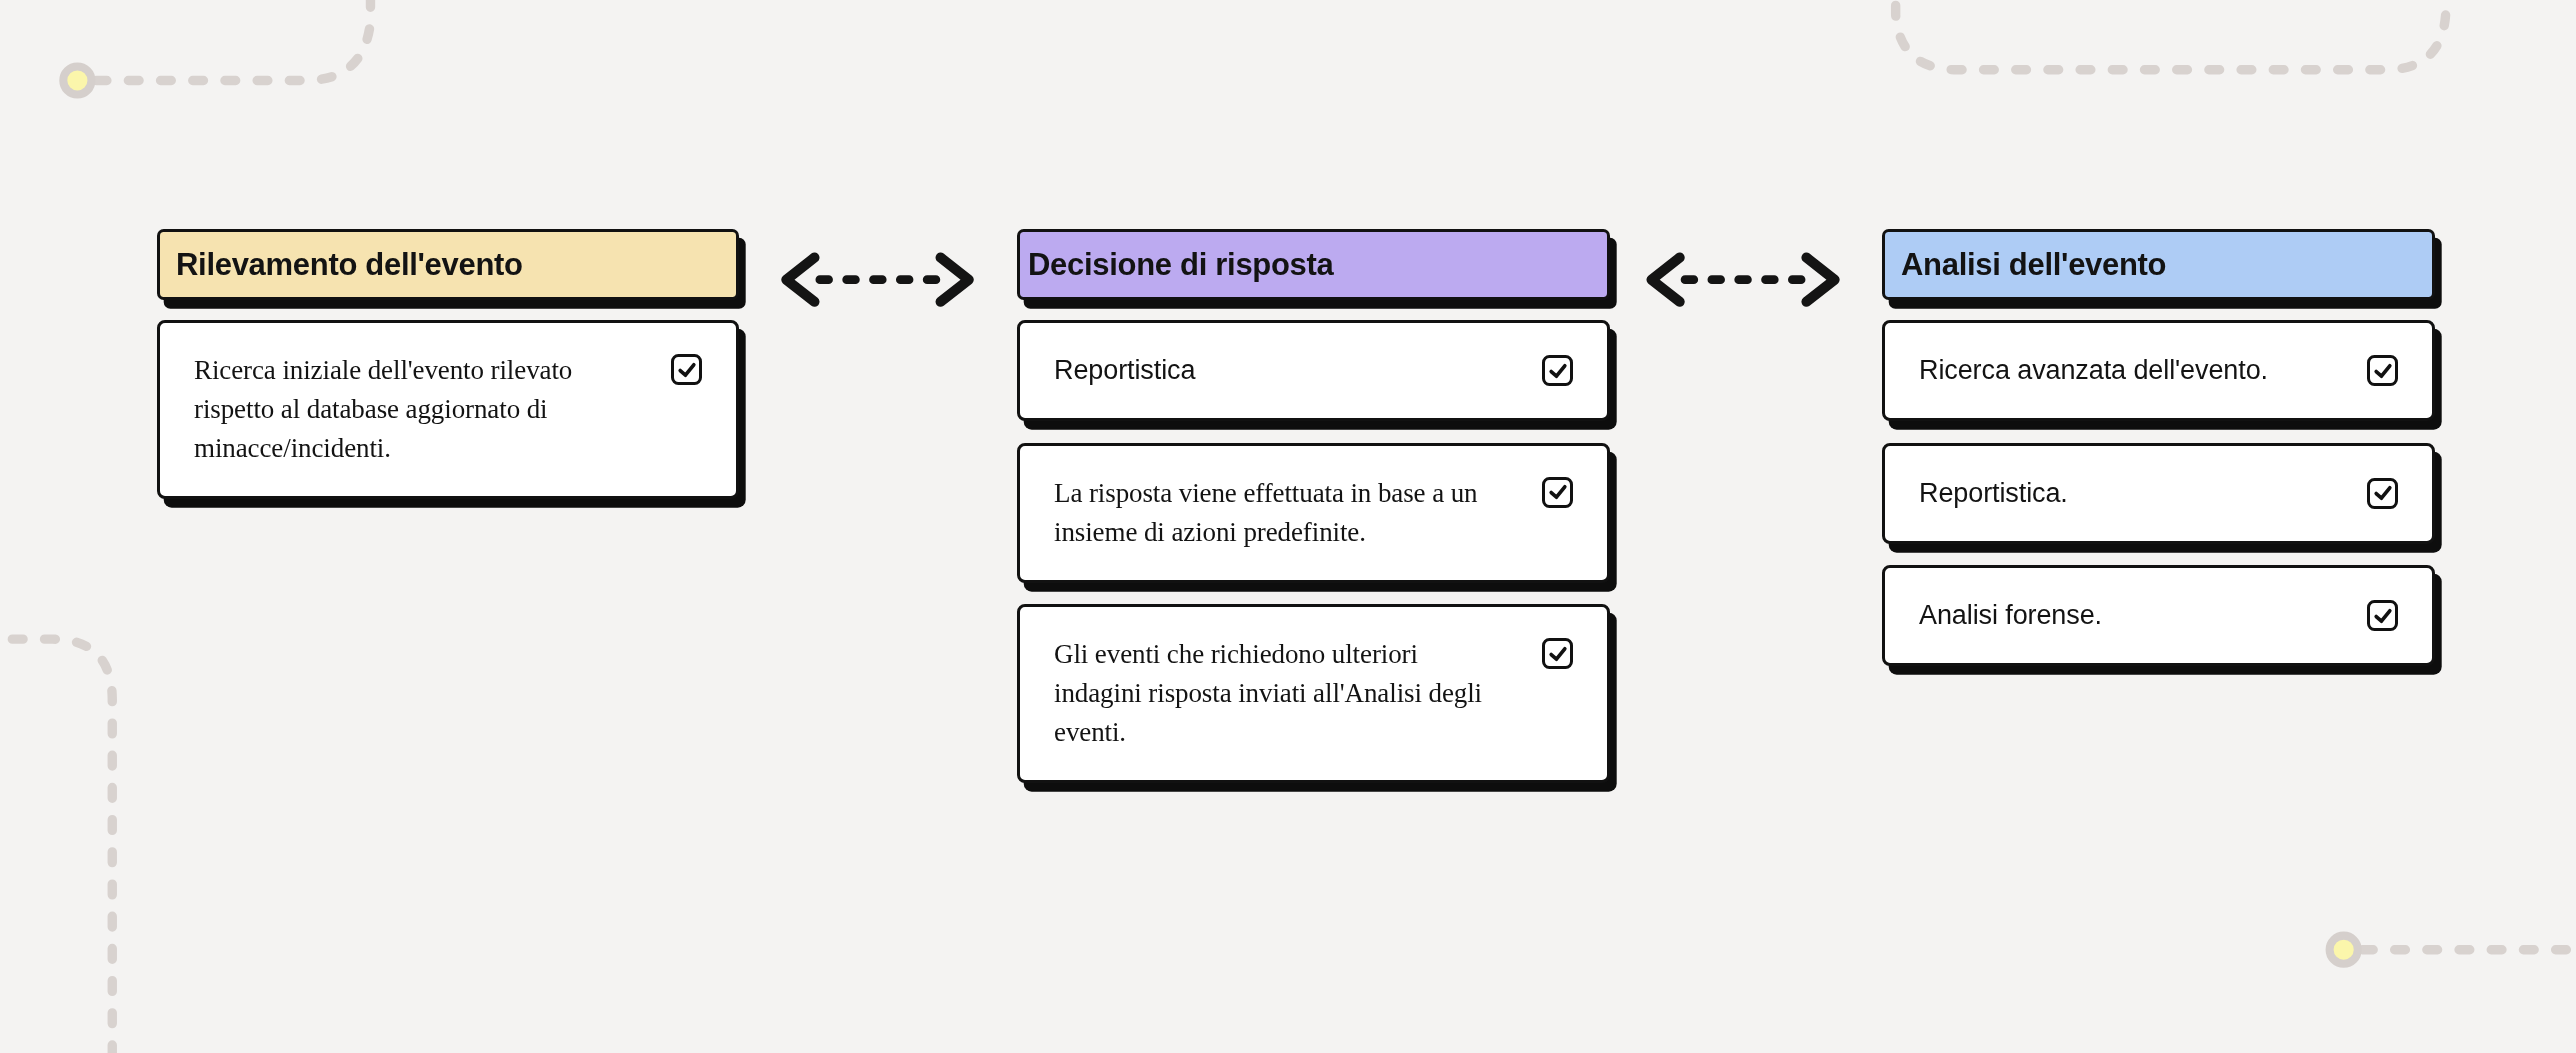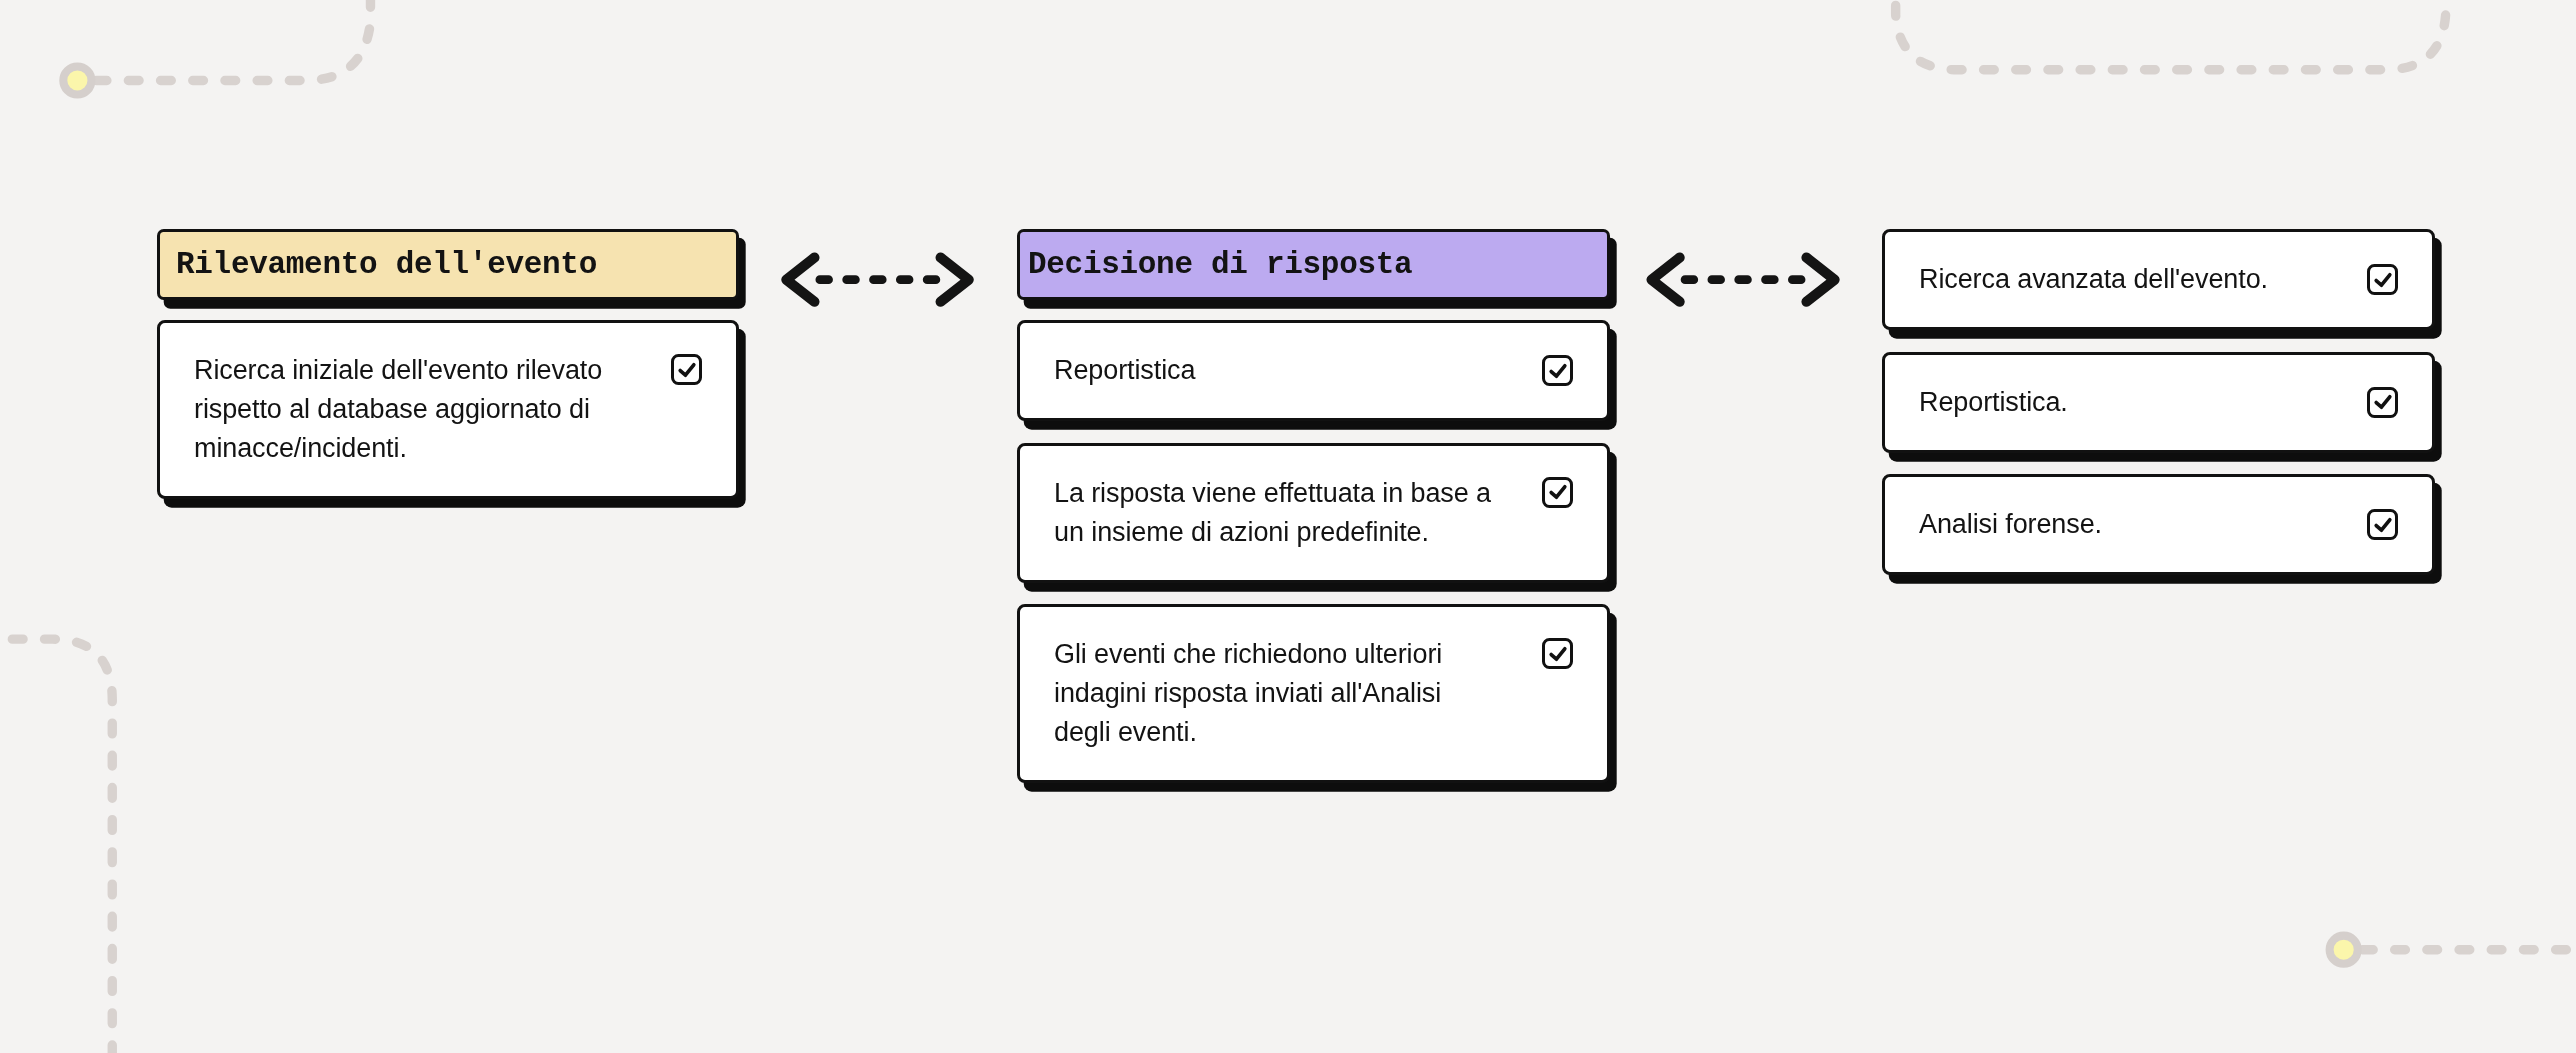--- a/index.html
+++ b/index.html
@@ -38,38 +38,37 @@
     border-radius: 6.7px;
     box-shadow: 6.7px 8.7px 0 #0d0d0d;
     display: flex;
     align-items: center;
     padding: 0 16px;
     margin-bottom: 20px;
     font-size: 31px;
     font-weight: 700;
     letter-spacing: -0.3px;
     white-space: nowrap;
-    font-family: Liberation Mono, monospace;
   }
   .hdr-1 { background: #f6e3b0; }
   .hdr-2 { background: #bcaaf0; padding-left: 8px; }
   .hdr-3 { background: #aeccf5; }
   .card {
     box-sizing: border-box;
     background: #ffffff;
     border: 3.4px solid #111;
     border-radius: 8px;
     box-shadow: 6.7px 8.7px 0 #0d0d0d;
     padding: 28px 34px;
     margin-bottom: 21.5px;
     display: flex;
     align-items: center;
     min-height: 98px;
   }
-  .card.tall { align-items: flex-start; }
+  .card.tall { align-items: flex-start; font-family: Liberation Serif, serif; }
   .card-text {
     font-size: 27px;
     line-height: 39px;
     letter-spacing: -0.1px;
     max-width: 451px;
   }
   .flex-gap { flex: 1 1 auto; min-width: 16px; }
   .checkbox {
     flex: 0 0 auto;
     width: 31px;
@@ -156,20 +155,23 @@
       <span class="flex-gap"></span>
       <span class="checkbox">
         <svg viewBox="0 0 46 46">
           <path d="M10 24 L20 33 L36 13" stroke="#111" stroke-width="7" fill="none" stroke-linecap="round" stroke-linejoin="round"></path>
         </svg>
       </span>
     </div>
   </div>
 
   <div class="col col-3">
+    <div class="hdr hdr-3">
+      <span>Analisi dell'evento</span>
+    </div>
     <div class="card">
       <span class="card-text">Ricerca avanzata dell'evento.</span>
       <span class="flex-gap"></span>
       <span class="checkbox">
         <svg viewBox="0 0 46 46">
           <path d="M10 24 L20 33 L36 13" stroke="#111" stroke-width="7" fill="none" stroke-linecap="round" stroke-linejoin="round"></path>
         </svg>
       </span>
     </div>
     <div class="card">

